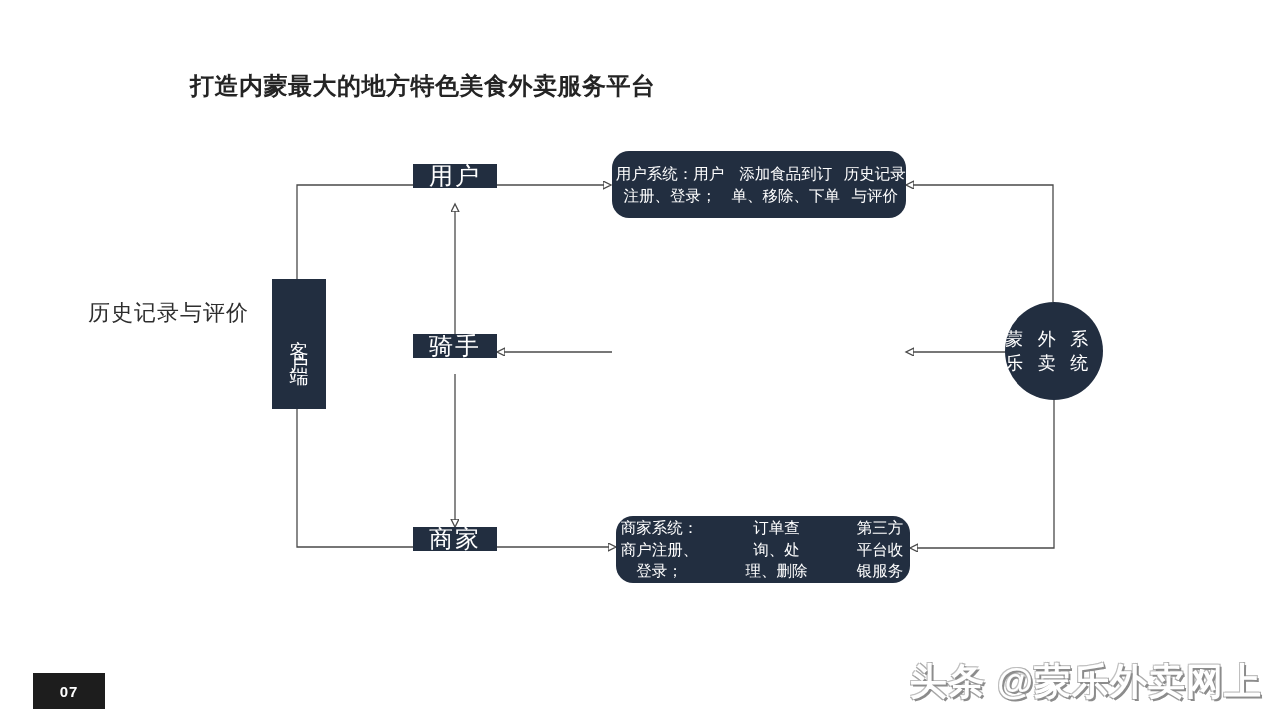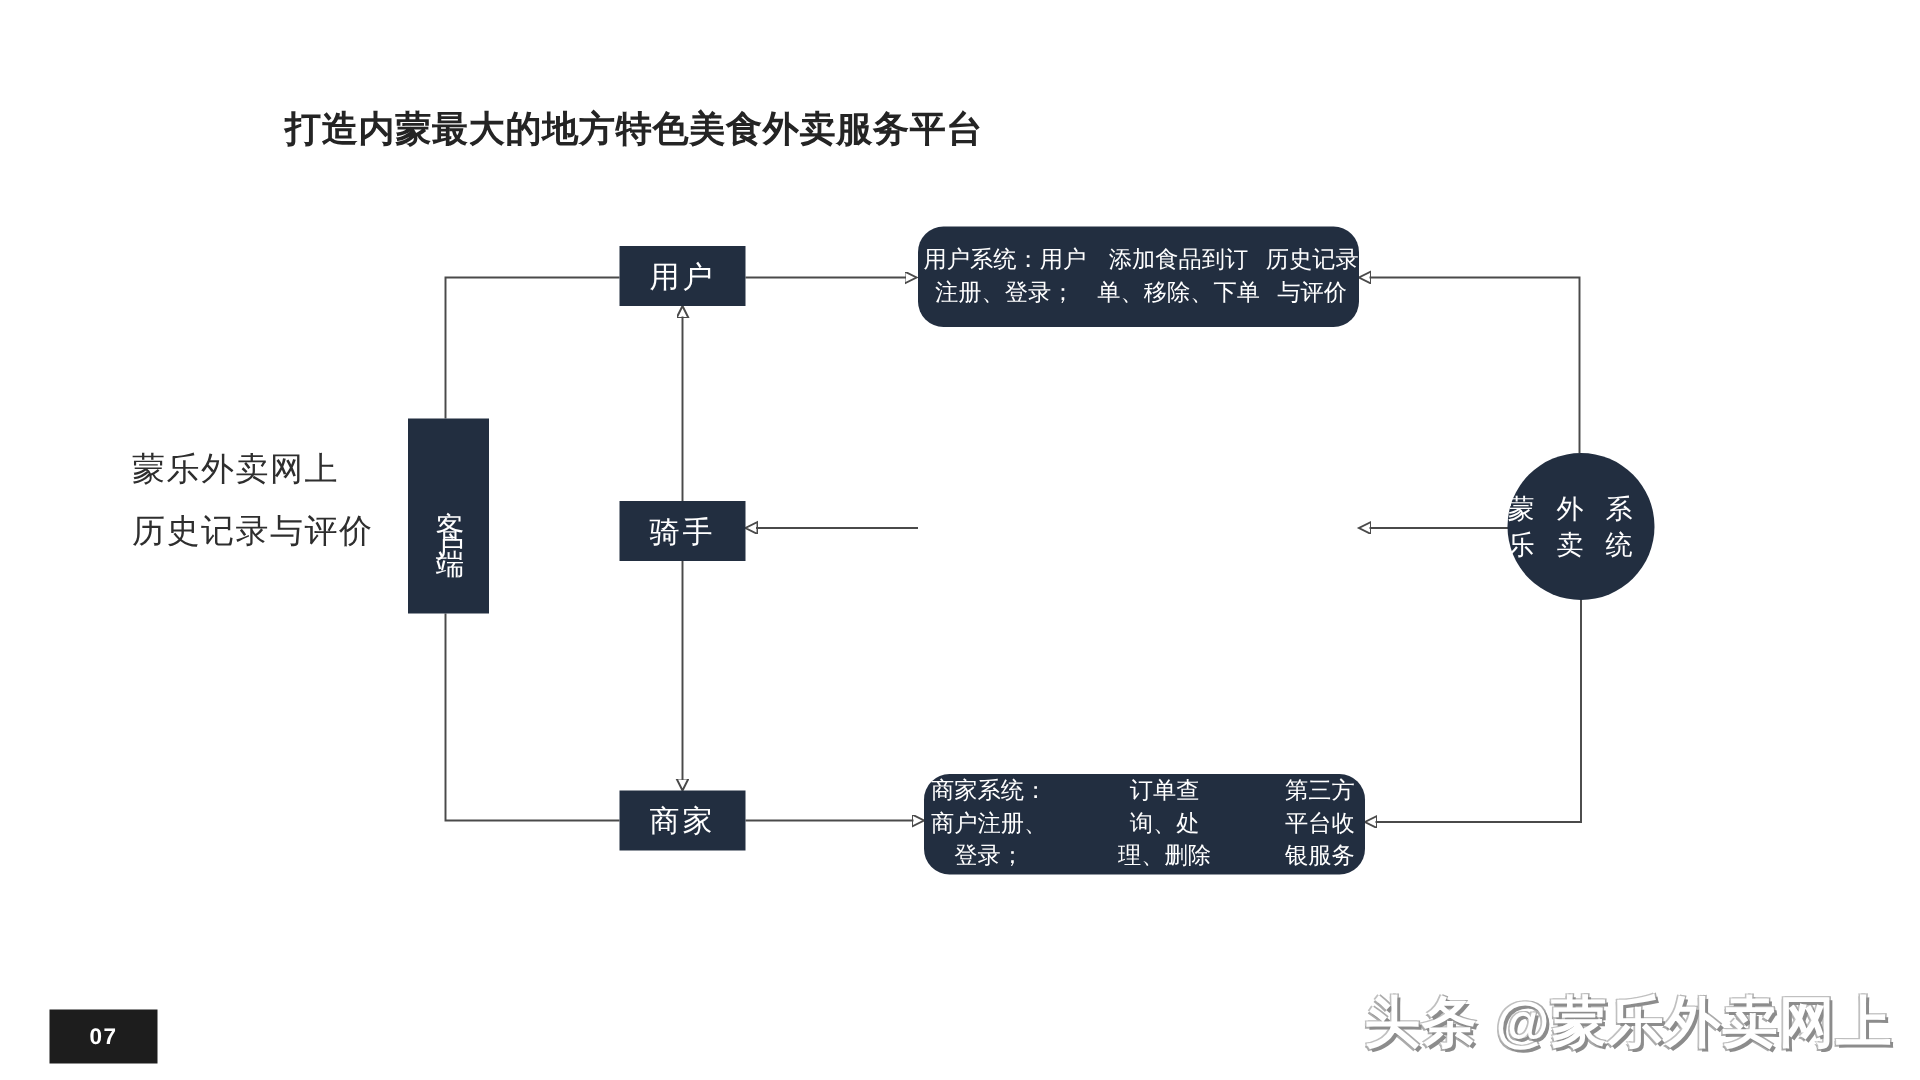--- a/index.html
+++ b/index.html
@@ -65,24 +65,24 @@
     align-items: center;
     justify-content: center;
     writing-mode: vertical-rl;
     text-orientation: upright;
     font-size: 19px;
     letter-spacing: 13px;
   }
   
   .node {
     position: absolute;
-    width: 84px; height: 40px;
-    background: var(--node-fill, #222e40);
-    color: #ffffff;
-    font-size: 20px;
+    width: 84px; height: 24px;
+    background: var(--node-fill, #222e40);
+    color: #ffffff;
+    font-size: 24px;
     display: flex;
     align-items: center;
     justify-content: center;
     letter-spacing: 2px;
   }
   .node-user     { left: 413px; top: 164px; }
   .node-rider    { left: 413px; top: 334px; }
   .node-merchant { left: 413px; top: 527px; }
   
   .detail {
@@ -166,21 +166,20 @@
     <path d="M455,334 V211" marker-end="url(#arrow)"></path>
     <path d="M1006,352 H913" marker-end="url(#arrow)"></path>
     <path d="M612,352 H504" marker-end="url(#arrow)"></path>
     <path d="M455,374 V520" marker-end="url(#arrow)"></path>
     <path d="M297,409 V547 H413"></path>
     <path d="M497,547 H609" marker-end="url(#arrow)"></path>
     <path d="M1054,400 V548 H917" marker-end="url(#arrow)"></path>
   </svg>
 
   <div class="sys-label">
-    <div>蒙乐外卖网上</div>
     <div>历史记录与评价</div>
   </div>
 
   <div class="client-box">客户端</div>
 
   <div class="node node-user">用户</div>
   <div class="node node-rider">骑手</div>
   <div class="node node-merchant">商家</div>
 
   <div class="detail detail-user">

